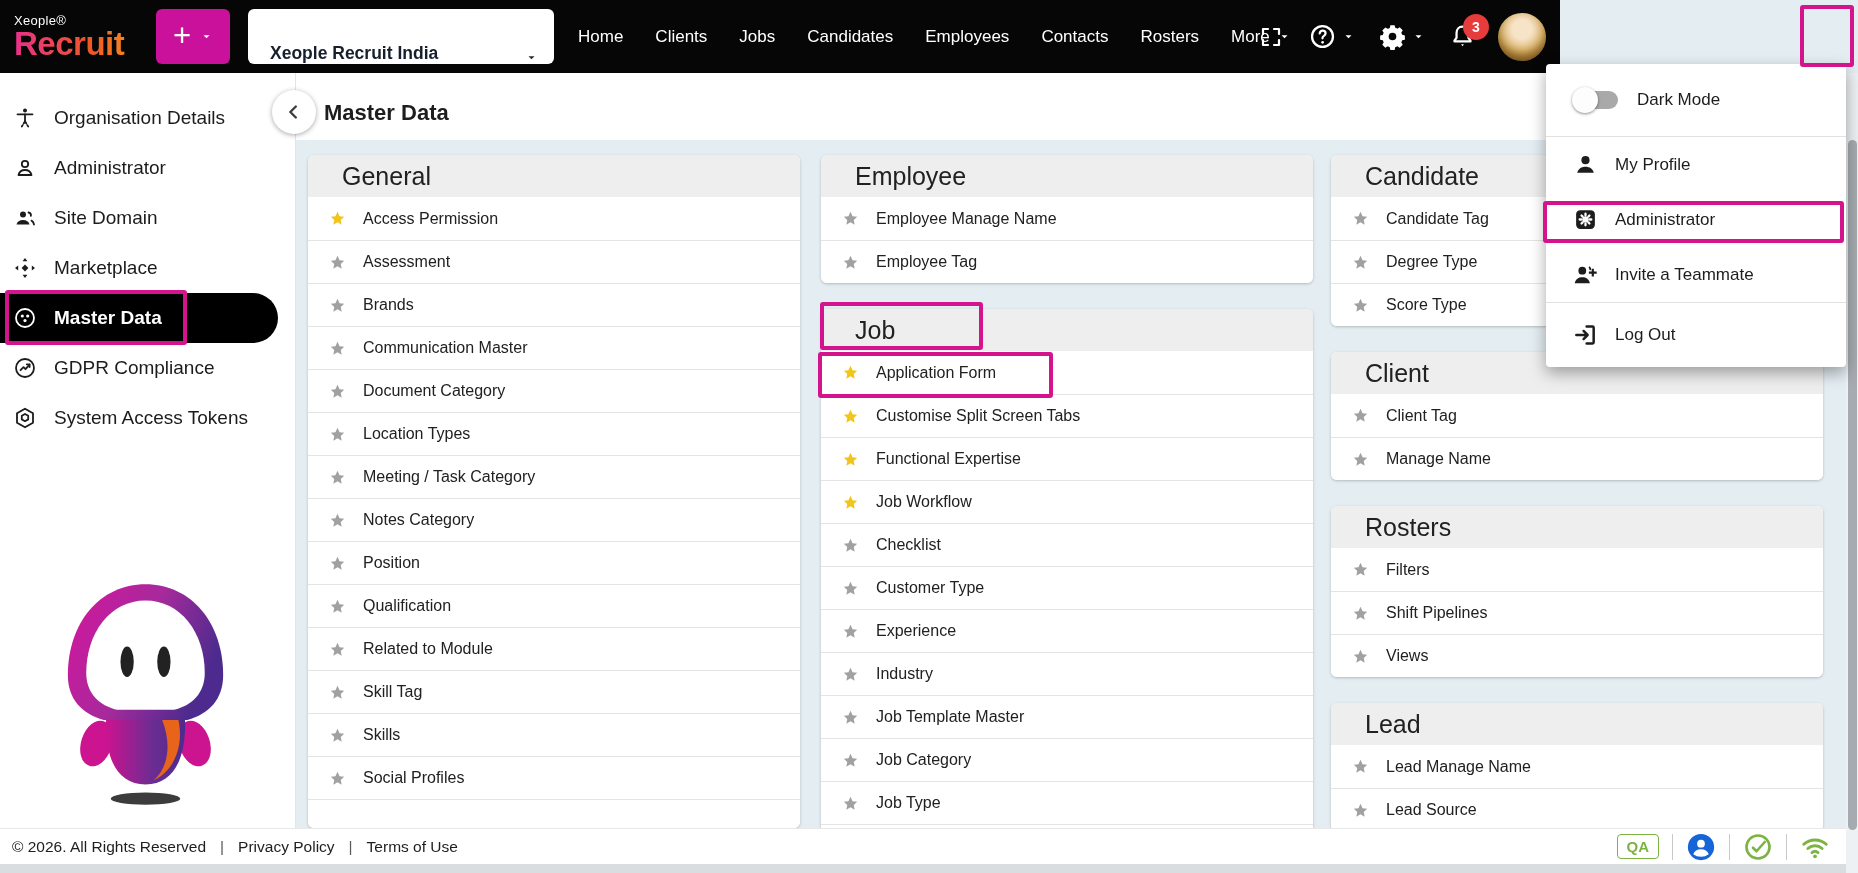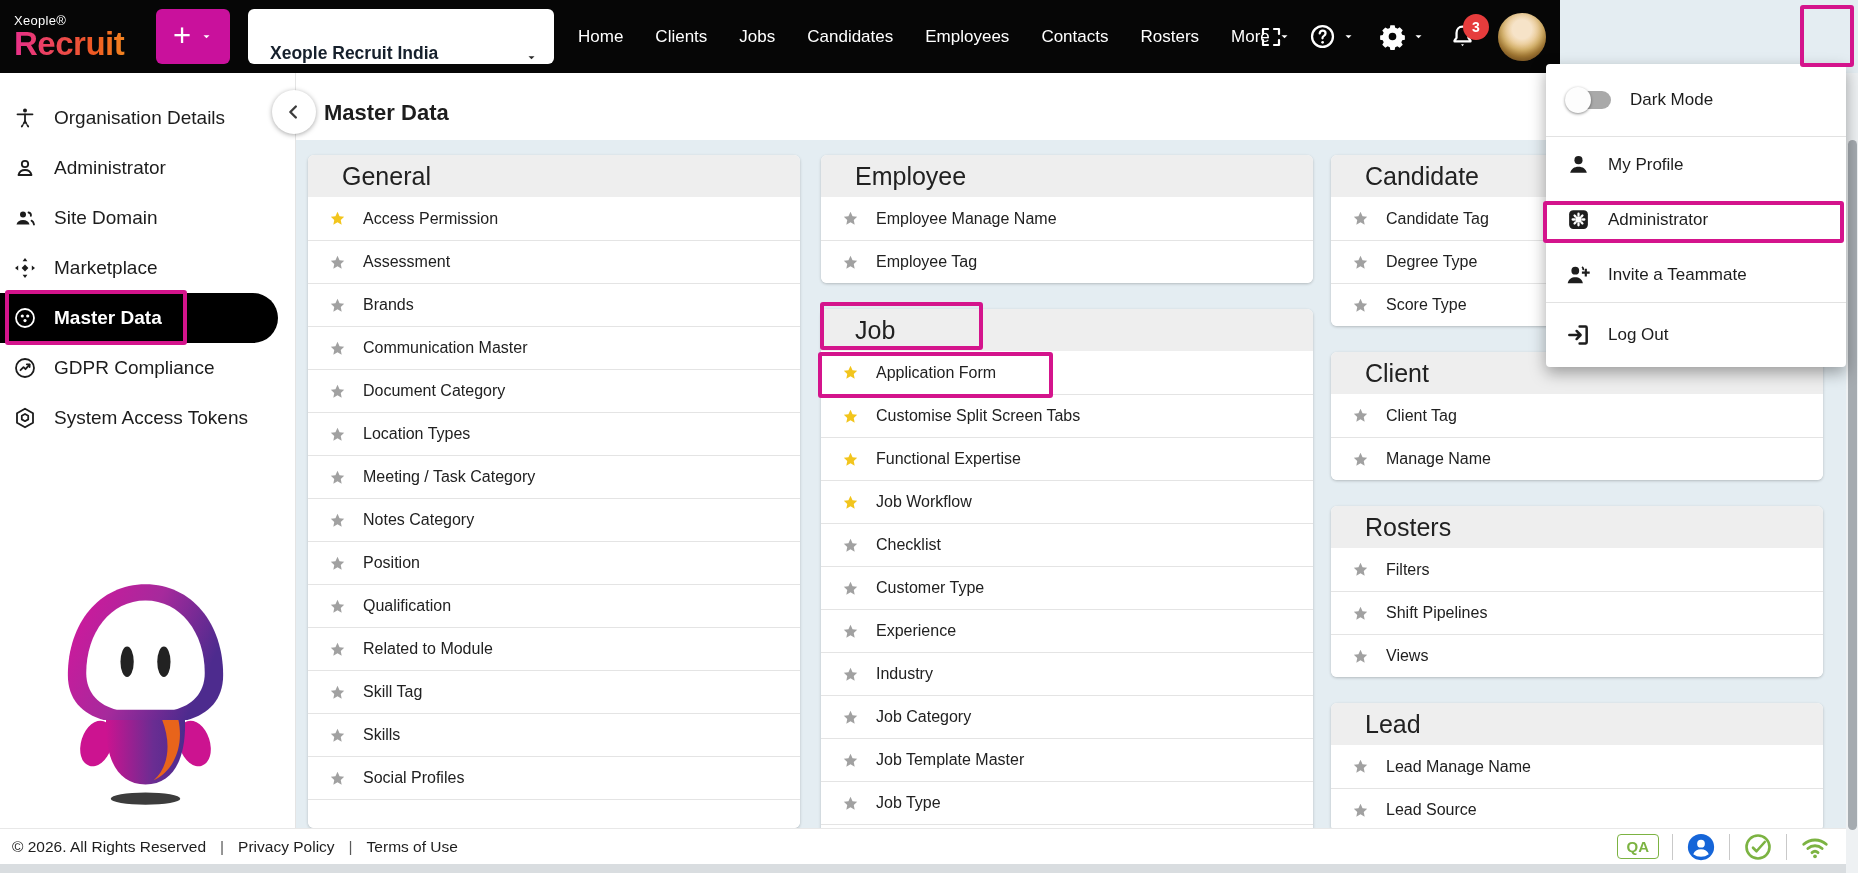--- a/index.html
+++ b/index.html
@@ -49,21 +49,21 @@
   .card-h{height:42px;background:#eeeeee;display:flex;align-items:center;padding-left:34px;font-size:25px;color:#212121;}
   .row{height:43px;display:flex;align-items:center;padding-left:21px;gap:17px;cursor:pointer;background:#fff}
   .row + .row, .row.filler{border-top:1px solid #e4e4e4}
   .row.filler{height:29px;cursor:default}
   .star{width:17px;height:17px;display:flex;color:#a1a1a1;cursor:pointer}
   .star.on{color:var(--star)}
   .r-lb{font-size:16px;color:#212121}
 
   
   .user-menu{position:absolute;left:1546px;top:64px;width:300px;background:#fff;border-radius:4px;box-shadow:0 6px 16px rgba(0,0,0,.35);z-index:40;}
-  .menu-row{height:55px;display:flex;align-items:center;padding-left:19px;gap:17px;font-size:17px;color:#1d1d1d;cursor:pointer}
+  .menu-row{height:55px;display:flex;align-items:center;padding-left:26px;gap:17px;font-size:17px;color:#1d1d1d;cursor:pointer}
   .menu-row.dark{height:72px}
   .menu-row.logout{height:64px}
   .menu-div{height:1px;background:#e2e2e2}
   .m-ic{width:26px;height:26px;display:flex;align-items:center;justify-content:center;color:#1d1d1d}
   .toggle{width:46px;height:26px;position:relative;margin-right:2px;cursor:pointer}
   .toggle .track{position:absolute;left:6px;top:4px;width:40px;height:18px;border-radius:9px;background:#a9a9a9}
   .toggle .knob{position:absolute;left:0;top:0;width:26px;height:26px;border-radius:50%;background:#fdfdfd;box-shadow:0 1px 3px rgba(0,0,0,.45)}
 
   
   .ann{position:absolute;border:4px solid var(--accent);border-radius:3px;z-index:50;pointer-events:none}
@@ -499,29 +499,29 @@
             </svg>
           </span>
          <span class="r-lb">Industry</span>
        </div>
         <div class="row">
          <span class="star">
             <svg width="17" height="17" viewBox="0 0 24 24" fill="currentColor">
               <path d="M12 2.5l2.9 6.2 6.6.8-4.9 4.6 1.3 6.6L12 17.4l-5.9 3.3 1.3-6.6L2.5 9.5l6.6-.8z"></path>
             </svg>
           </span>
+         <span class="r-lb">Job Template Master</span>
+       </div>
+        <div class="row">
+         <span class="star">
+            <svg width="17" height="17" viewBox="0 0 24 24" fill="currentColor">
+              <path d="M12 2.5l2.9 6.2 6.6.8-4.9 4.6 1.3 6.6L12 17.4l-5.9 3.3 1.3-6.6L2.5 9.5l6.6-.8z"></path>
+            </svg>
+          </span>
          <span class="r-lb">Job Category</span>
-       </div>
-        <div class="row">
-         <span class="star">
-            <svg width="17" height="17" viewBox="0 0 24 24" fill="currentColor">
-              <path d="M12 2.5l2.9 6.2 6.6.8-4.9 4.6 1.3 6.6L12 17.4l-5.9 3.3 1.3-6.6L2.5 9.5l6.6-.8z"></path>
-            </svg>
-          </span>
-         <span class="r-lb">Job Template Master</span>
        </div>
         <div class="row">
          <span class="star">
             <svg width="17" height="17" viewBox="0 0 24 24" fill="currentColor">
               <path d="M12 2.5l2.9 6.2 6.6.8-4.9 4.6 1.3 6.6L12 17.4l-5.9 3.3 1.3-6.6L2.5 9.5l6.6-.8z"></path>
             </svg>
           </span>
          <span class="r-lb">Job Type</span>
        </div>
         <div class="row filler"></div>

